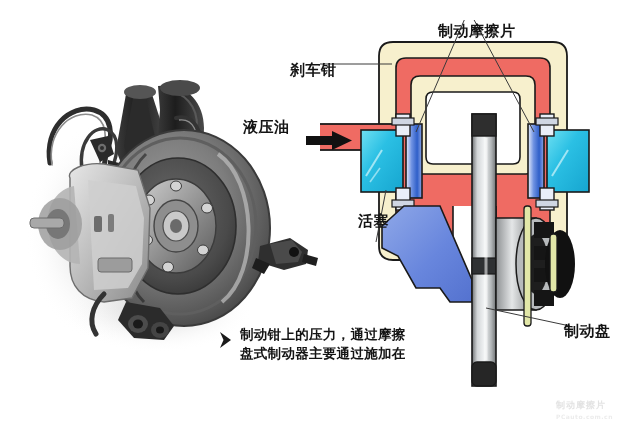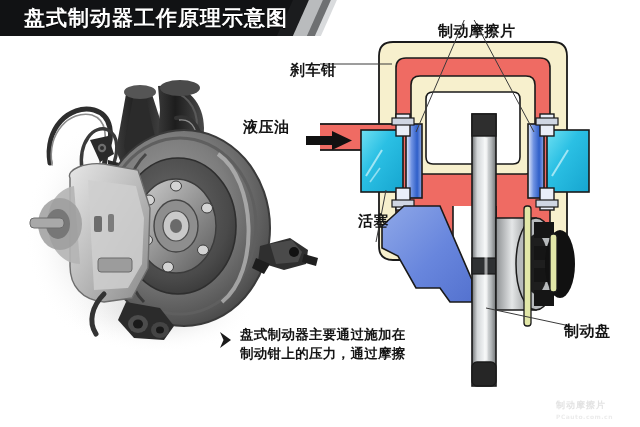--- a/index.html
+++ b/index.html
@@ -63,28 +63,20 @@
     font-size:9px;color:#e3e3e3;letter-spacing:1px;
     font-weight:bold;line-height:11px;
   }
   .watermark .w2{font-size:6px;letter-spacing:0.5px;color:#ececec;}
 </style>
 </head>
 <body>
 
 <div id="stage">
 
-  <div class="banner">
-    <div class="banner-bg"></div>
-    <div class="banner-slash1"></div>
-    <div class="banner-slash2"></div>
-    <div class="banner-slash3"></div>
-    <div class="banner-slash4"></div>
-    <div class="banner-title">盘式制动器工作原理示意图</div>
-  </div>
 
   <div class="photo">
     <svg width="310" height="300" viewBox="0 0 310 300" xmlns="http://www.w3.org/2000/svg">
       <defs>
         <radialGradient id="rotorFace" cx="42%" cy="38%" r="72%">
           <stop offset="0%" stop-color="#9c9c9c"></stop>
           <stop offset="48%" stop-color="#7d7d7d"></stop>
           <stop offset="82%" stop-color="#555"></stop>
           <stop offset="100%" stop-color="#3a3a3a"></stop>
         </radialGradient>
@@ -302,22 +294,22 @@
 
   <svg style="position:absolute;left:306px;top:131px;" width="48" height="20">
     <rect x="0" y="5" width="28" height="9" fill="#111"></rect>
     <path d="M26 0 L 46 9.5 L 26 19 Z" fill="#111"></path>
   </svg>
 
   <svg class="chevron" viewBox="0 0 20 20">
     <path d="M4 2 L 15 10 L 4 18 L 7.5 10 Z" fill="#1a1a1a"></path>
   </svg>
   <div class="caption">
+    <div class="caption-text">制动钳上的压力，通过摩擦</div>
     <div class="caption-text">盘式制动器主要通过施加在</div>
-    <div class="caption-text">制动钳上的压力，通过摩擦</div>
   </div>
 
   <div class="watermark">
     <div class="w1">制动摩擦片</div>
     <div class="w2">PCauto.com.cn</div>
   </div>
 
 </div>
 
 </body></html>

